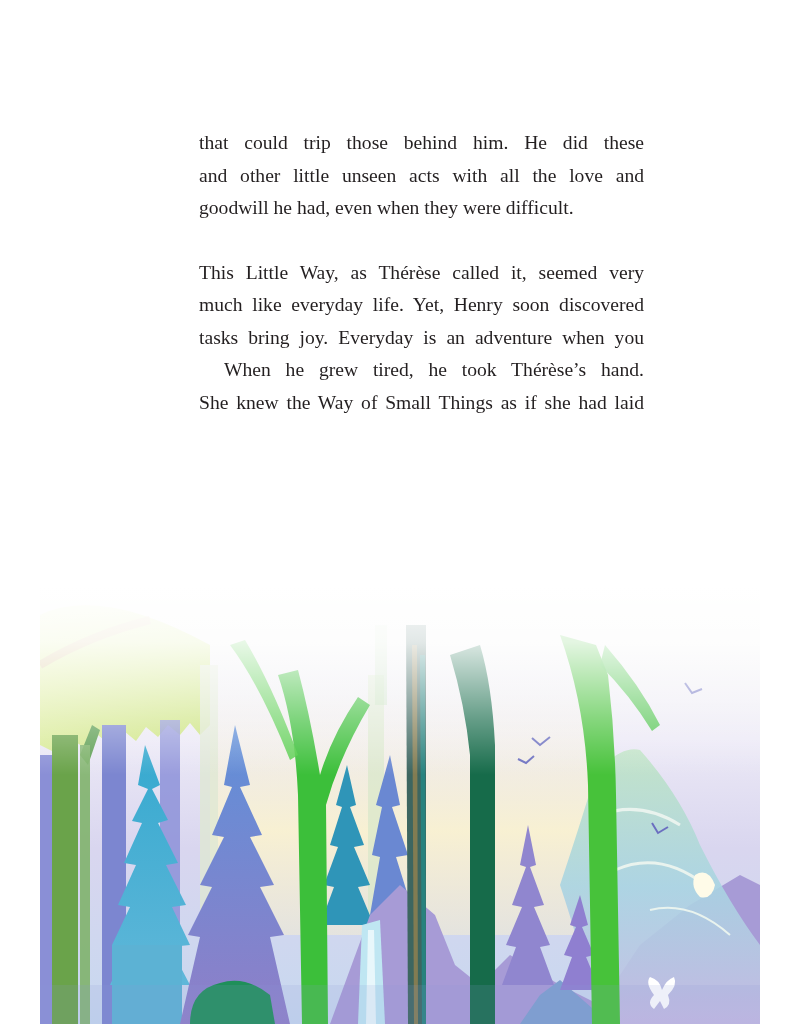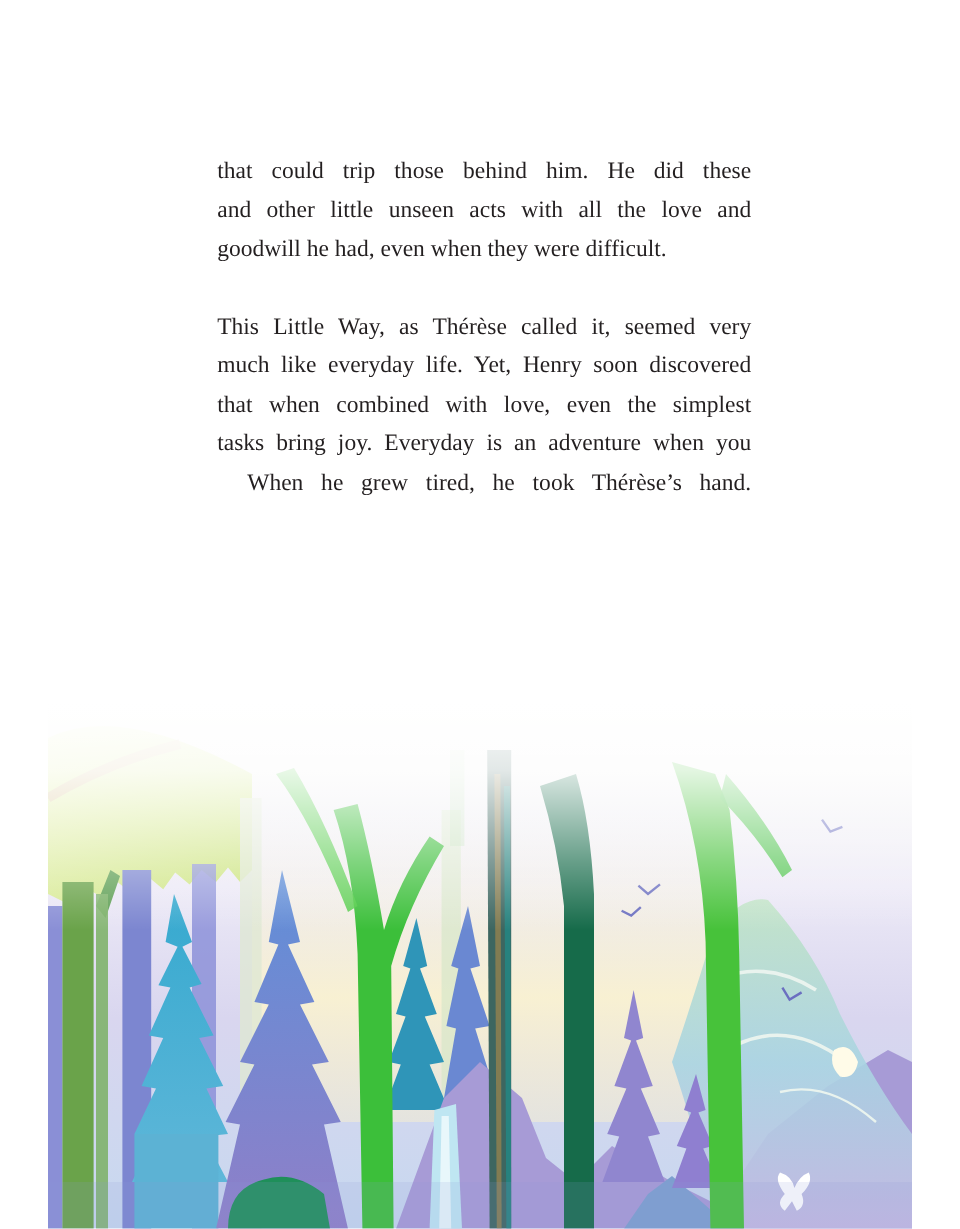--- a/index.html
+++ b/index.html
@@ -3,21 +3,21 @@
 <meta charset="utf-8">
 <style>
   html, body { margin: 0; padding: 0; }
   body {
     width: 800px; height: 1024px; overflow: hidden;
     background: #ffffff; position: relative;
     font-family: "Liberation Serif", "DejaVu Serif", serif;
     color: #231f20;
   }
   .text-block {
-    position: absolute; left: 181px; top: 127px; width: 445px;
+    position: absolute; left: 199px; top: 127px; width: 445px;
     font-size: 19.6px; line-height: 32.5px;
   }
   .line { display: block; white-space: nowrap; text-align: justify; text-align-last: justify; }
   .line.last { text-align-last: left; }
   .line.indent { padding-left: 25px; }
   .para-gap { height: 32px; }
 
   .illustration {
     position: absolute; left: 40px; top: 585px; width: 720px; height: 439px;
     overflow: hidden;
@@ -35,25 +35,25 @@
 <div class="text-block">
   <div>
     <span class="line">that could trip those behind him. He did these</span>
     <span class="line">and other little unseen acts with all the love and</span>
     <span class="line last">goodwill he had, even when they were difficult.</span>
   </div>
   <div class="para-gap"></div>
   <div>
     <span class="line">This Little Way, as Thérèse called it, seemed very</span>
     <span class="line">much like everyday life. Yet, Henry soon discovered</span>
-    <span class="line">that when combined with love, even the simplest</span>
     <span class="line">tasks bring joy. Everyday is an adventure when you</span>
   </div>
   <div>
     <span class="line indent">When he grew tired, he took Thérèse’s hand.</span>
+    <span class="line">She knew the Way of Small Things as if she had laid</span>
   </div>
 </div>
 
 <div class="illustration">
   <svg width="720" height="439" viewBox="0 0 720 439">
     <defs>
       <linearGradient id="sky" x1="0" y1="0" x2="0" y2="1">
         <stop offset="0" stop-color="#f4f6f0"></stop>
         <stop offset="0.35" stop-color="#ece9f6"></stop>
         <stop offset="0.6" stop-color="#d9d6ef"></stop>

